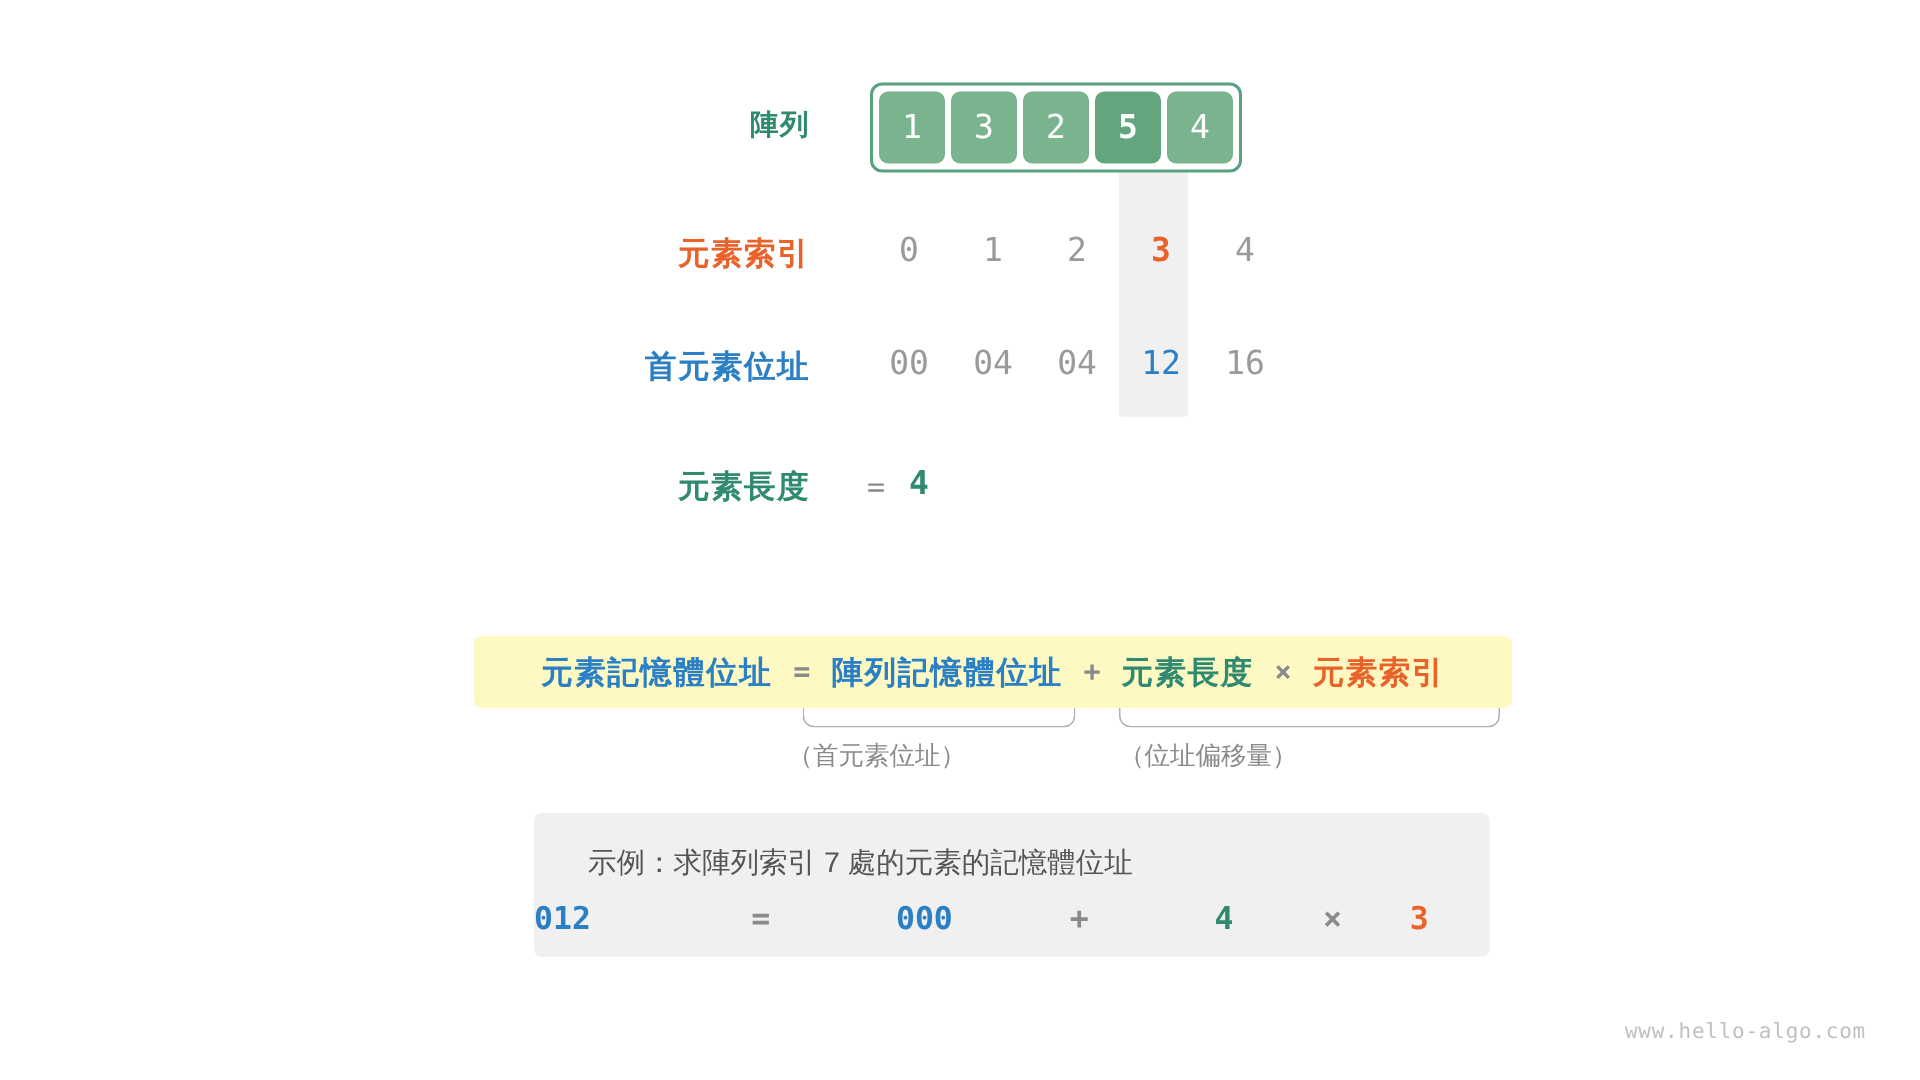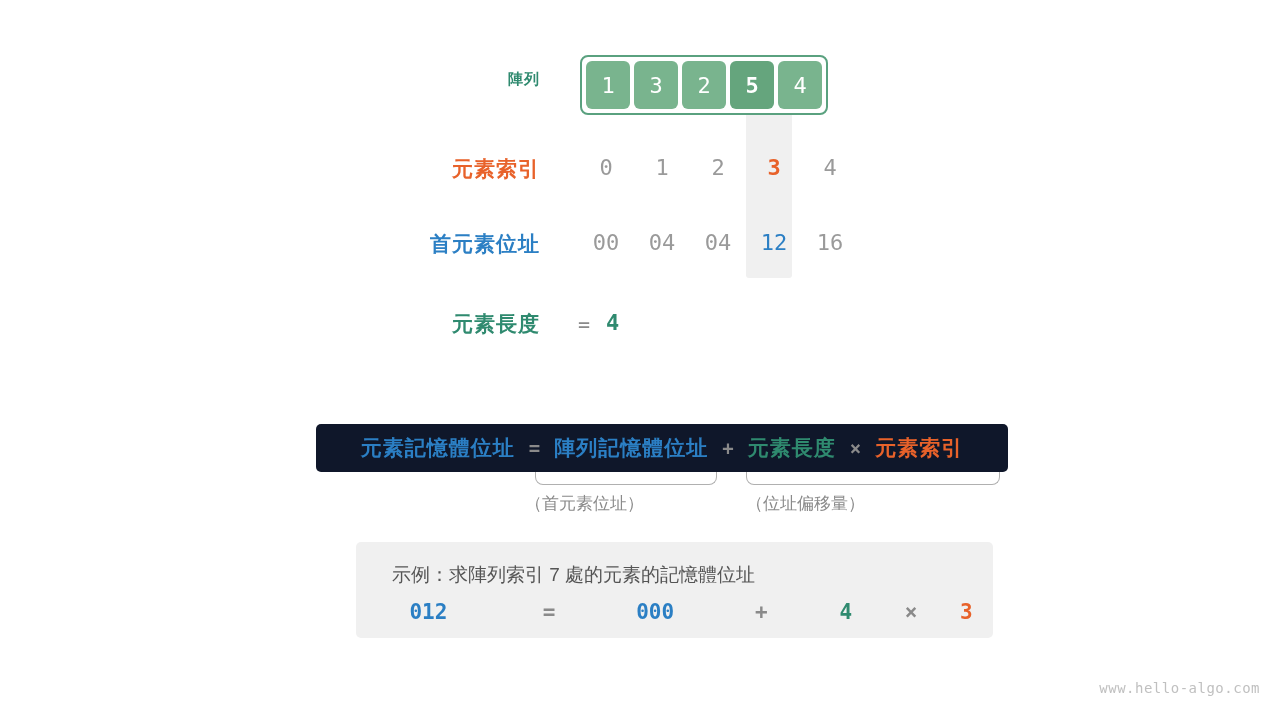--- a/index.html
+++ b/index.html
@@ -31,21 +31,21 @@
     border-radius: 3px;
   }
 
   
   .array-label {
     position: absolute;
     left: 380px;
     top: 70px;
     width: 160px;
     text-align: right;
-    font-size: 15px;
+    font-size: 19px;
     font-weight: bold;
     letter-spacing: 1px;
   }
   .array-box {
     position: absolute;
     left: 580px;
     top: 55px;
     padding: 4px;
     border: 2px solid #5aa17f;
     border-radius: 8px;
@@ -124,21 +124,21 @@
     font-family: "DejaVu Sans Mono", monospace;
   }
 
   
   .formula {
     position: absolute;
     left: 316px;
     top: 424px;
     width: 692px;
     height: 48px;
-    background: #0f172a;
+    background: #fef9c3;
     border-radius: 5px;
     display: flex;
     align-items: center;
     justify-content: center;
     gap: 14px;
     font-size: 21px;
     font-weight: bold;
     letter-spacing: 1px;
   }
   .formula .op {
@@ -192,33 +192,33 @@
     position: absolute;
     left: 356px;
     top: 600px;
     width: 637px;
     display: flex;
     align-items: center;
     font-size: 21px;
     font-family: "DejaVu Sans Mono", monospace;
     font-weight: bold;
   }
-  .ex-cell { text-align: center; }
+  .ex-cell { }
   .ex-0 { width: 150px; }
   .ex-1 { width: 100px; color: #8a8a8a; font-weight: bold; }
   .ex-2 { width: 120px; }
   .ex-3 { width: 100px; color: #8a8a8a; }
   .ex-4 { width: 75px; }
   .ex-5 { width: 60px; color: #8a8a8a; }
   .ex-6 { width: 55px; }
 
   
   .watermark {
     position: absolute;
-    right: 20px;
+    right: 36px;
     bottom: 24px;
     font-size: 14px;
     color: #c0c0c0;
     font-family: "DejaVu Sans Mono", monospace;
     letter-spacing: 0.5px;
   }
 </style>
 </head>
 <body>
 

